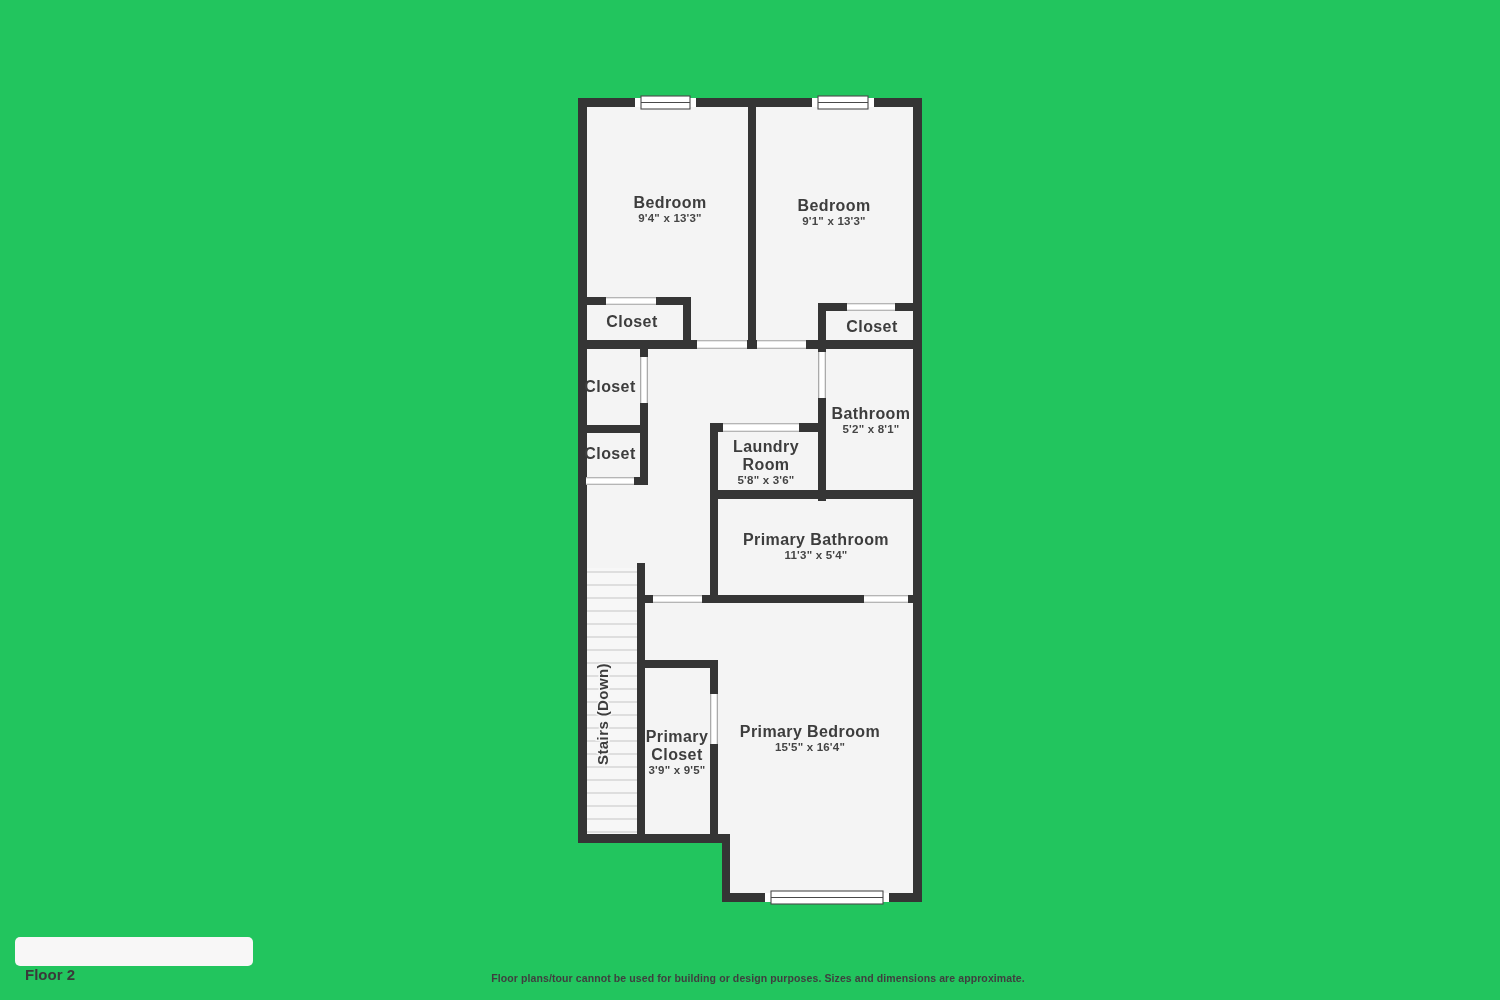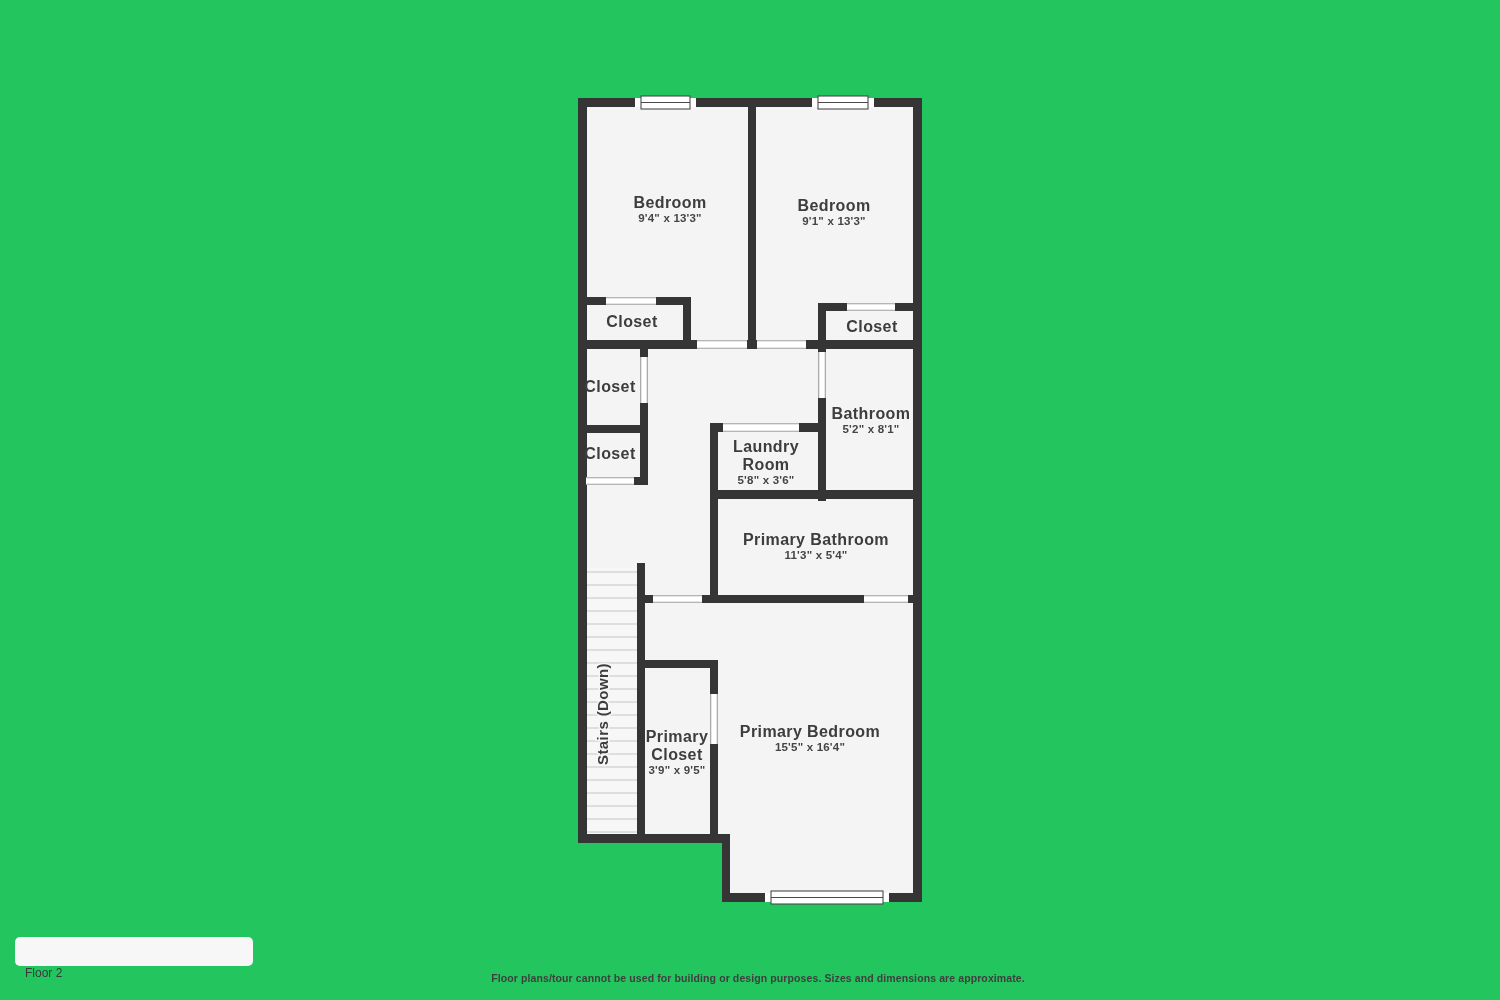--- a/index.html
+++ b/index.html
@@ -8,21 +8,21 @@
   .plan-svg{position:absolute;left:0;top:0;width:1500px;height:1000px;}
   .room-name{font-family:"Liberation Sans",sans-serif;font-weight:700;font-size:16px;
              fill:#3d3d3d;text-anchor:middle;letter-spacing:0.4px;}
   .room-dims{font-family:"Liberation Sans",sans-serif;font-weight:700;font-size:11.5px;
              fill:#454545;text-anchor:middle;letter-spacing:0.2px;}
   .stairs-label{font-family:"Liberation Sans",sans-serif;font-weight:700;font-size:15px;
              fill:#3d3d3d;text-anchor:middle;letter-spacing:0.4px;
              paint-order:stroke;stroke:#f6f6f6;stroke-width:3px;}
   .watermark{position:absolute;left:15px;top:937px;width:238px;height:29px;
              background:#f8f7f7;border-radius:5px;}
-  .floor-label{position:absolute;left:25px;top:966px;font-size:12px;font-weight:400;color:#3a3a3a;}
+  .floor-label{position:absolute;left:25px;top:966px;font-size:15px;font-weight:700;color:#3a3a3a;}
   .disclaimer{position:absolute;left:8px;top:972px;width:1500px;text-align:center;
               font-size:10.5px;font-weight:700;color:#3f3f3f;letter-spacing:0.1px;}
 </style>
 </head>
 <body>
 
 <div class="page">
   <svg class="plan-svg" id="plan-svg" viewBox="0 0 1500 1000">
       <polygon points="578,98 922,98 922,902 722,902 722,843 578,843" fill="#f4f4f4"></polygon>
       <rect x="586" y="568" width="51" height="268" fill="#f7f7f7"></rect>

